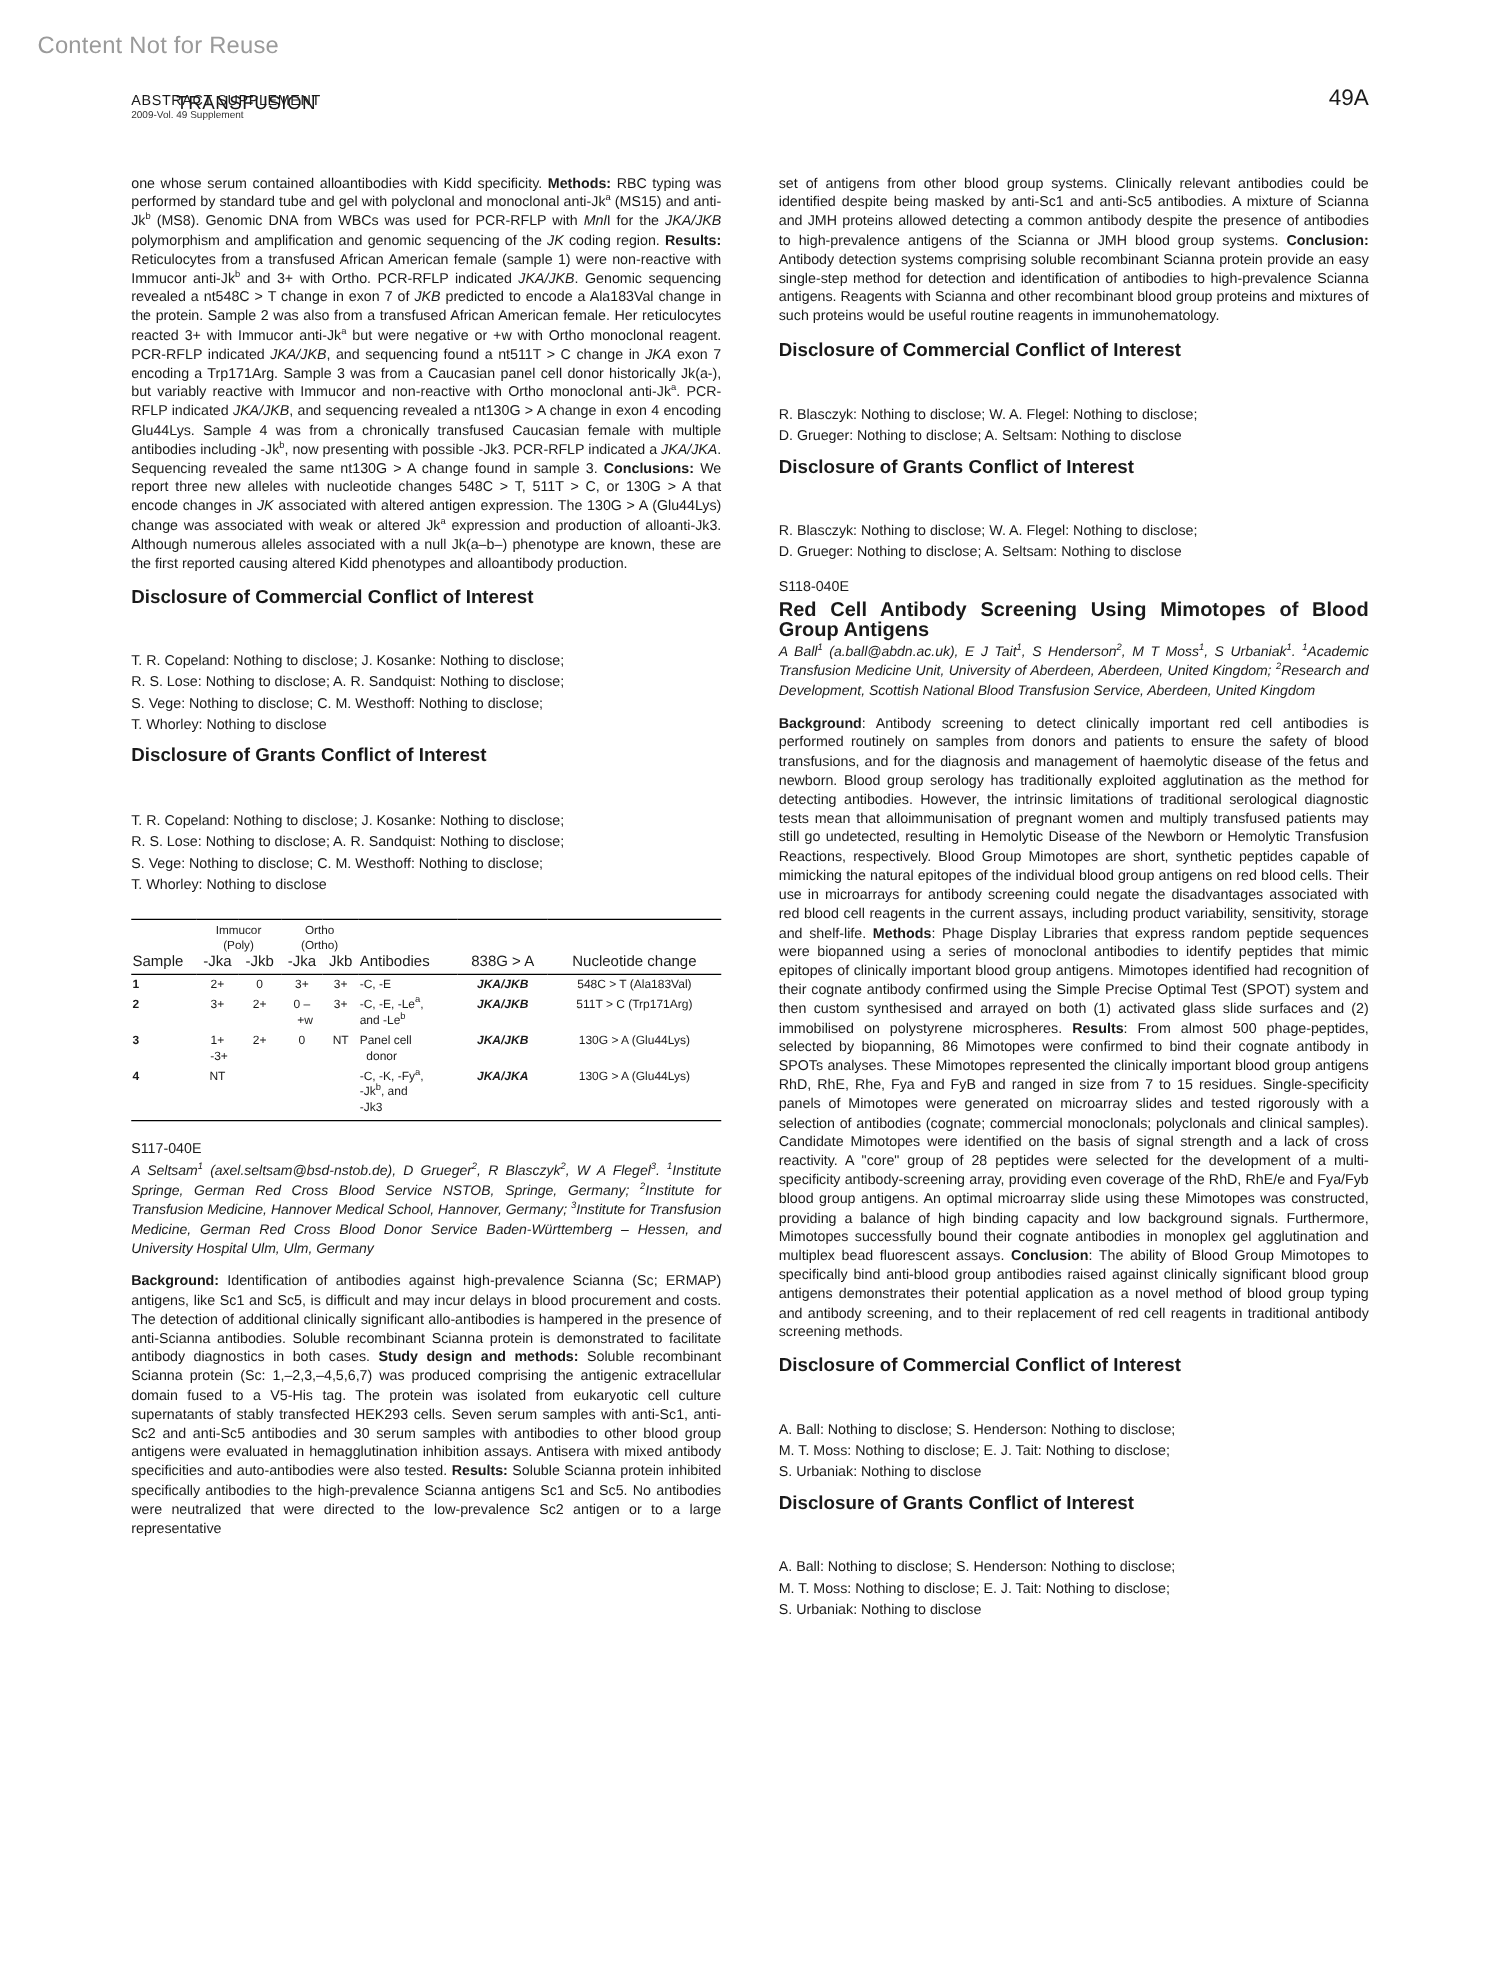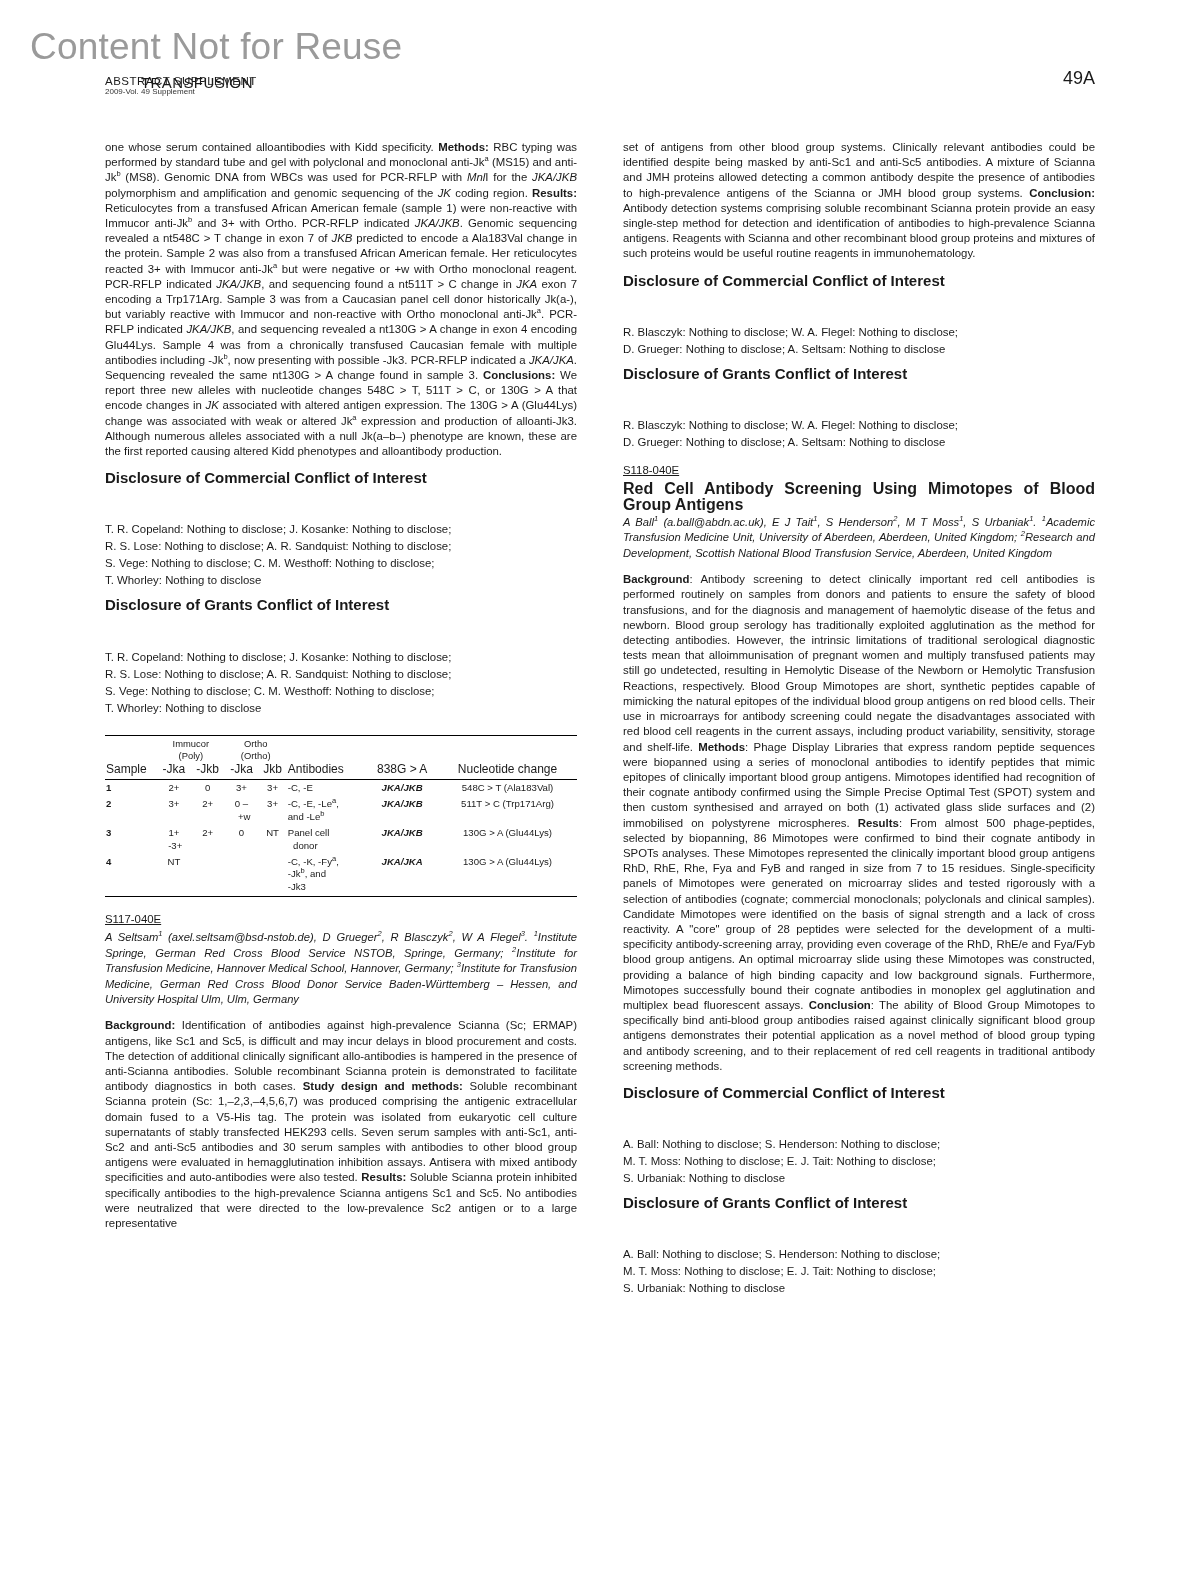--- a/index.html
+++ b/index.html
@@ -4,21 +4,21 @@
 <style>
   html, body { margin:0; padding:0; background:#ffffff; }
   body {
     width:1200px; height:1582px; position:relative;
     font-family:"Liberation Sans", sans-serif;
     color:#1a1a1a;
     -webkit-font-smoothing:antialiased;
   }
   .watermark {
     position:absolute; left:30px; top:26px;
-    font-size:37px; color:#9a9a9a; font-weight:400;
+    font-size:19px; color:#9a9a9a; font-weight:400;
     letter-spacing:0.2px;
   }
   .runhead {
     position:absolute; left:105px; top:74px; width:990px;
     height:30px;
   }
   .runhead .journal {
     position:absolute; left:0; top:0; font-size:15px; letter-spacing:0.4px;margin-left:36px;
   }
   .runhead .volume {
@@ -46,21 +46,21 @@
   p { margin:0 0 0 0; text-indent:0; }
   .para { margin-bottom:11px; }
   .sub { font-size:15px; font-weight:bold; margin:6px 0 7px 0; }
   .disc-lines { margin-bottom:8px;margin-top:36px; }
   .disc-lines div { line-height:17px; }
 
   b, .bold { font-weight:bold; }
   i, .ital { font-style:italic; }
   sup { font-size:7.5px; vertical-align:super; line-height:0; }
 
-  .abs-id { font-size:11.4px; margin-top:12px; margin-bottom:3px;text-decoration:underline; }
+  .abs-id { font-size:11.4px; margin-top:12px; margin-bottom:3px; }
   .abs-title { font-size:16px; font-weight:bold; line-height:15.4px; margin-bottom:3px; }
   .abs-authors { font-size:11.2px; font-style:italic; line-height:15.4px; margin-bottom:11px; }
 
   
   .tbl-wrap { margin:18px 0 14px 0; width:472px; }
   table.data {
     border-collapse:collapse; width:472px; font-size:9.6px;
     line-height:12.4px;
   }
   table.data .rule-top td { border-top:1.1px solid #000; }

